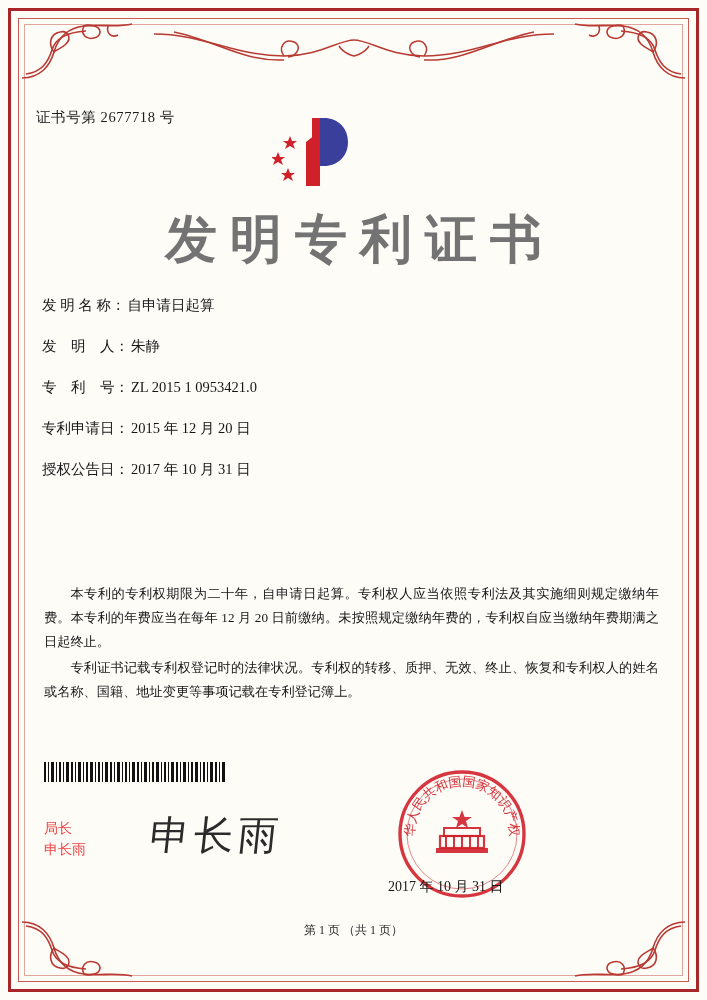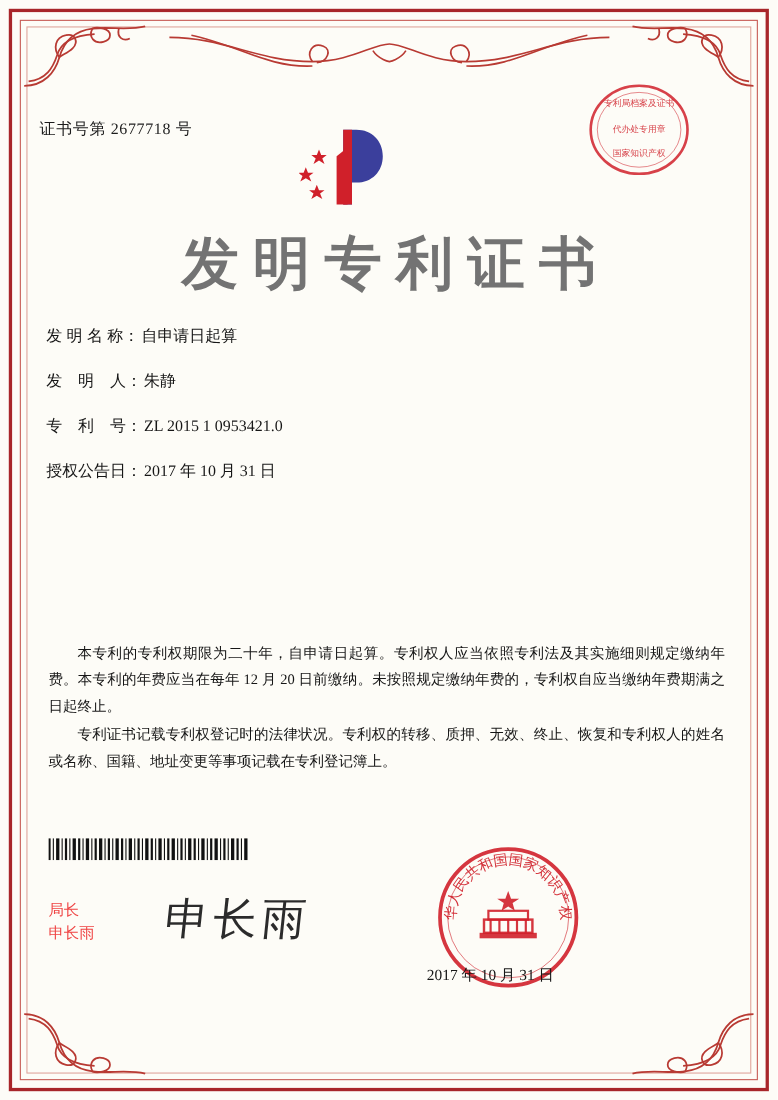--- a/index.html
+++ b/index.html
@@ -110,21 +110,21 @@
   }
   .field-row {
     display: flex;
     align-items: baseline;
     margin-bottom: 22px;
     font-size: 14.5px;
     color: #161616;
   }
   .field-label {
     white-space: pre;
-    font-family: Liberation Sans, sans-serif;
+    font-family: Liberation Serif, serif;
   }
   .field-value {
     font-family: "Liberation Serif", serif;
     padding-left: 2px;
   }
 
   .paragraphs {
     position: absolute;
     left: 44px;
     right: 48px;
@@ -265,44 +265,39 @@
         <polygon points="6,40 8,45 13,45 9,48 11,53 6,50 1,53 3,48 -1,45 4,45"></polygon>
         <polygon points="18,24 20,29 25,29 21,32 23,37 18,34 13,37 15,32 11,29 16,29"></polygon>
         <polygon points="16,56 18,61 23,61 19,64 21,69 16,66 11,69 13,64 9,61 14,61"></polygon>
       </g>
       <path d="M40 6 L52 6 C66 6 76 16 76 30 C76 44 66 54 52 54 L48 54 L48 74 L40 74 Z" fill="#3b3f9c"></path>
       <path d="M40 6 L48 6 L48 74 L40 74 Z" fill="#d0202a"></path>
       <path d="M34 30 L44 22 L44 74 L34 74 Z" fill="#d0202a"></path>
     </svg>
   </div>
 
-  <div class="seal-top">
-    <svg viewBox="0 0 96 96">
-      <ellipse cx="48" cy="48" rx="44" ry="40" fill="none" stroke="#d0202a" stroke-width="2.4" opacity="0.85"></ellipse>
-      <ellipse cx="48" cy="48" rx="38" ry="34" fill="none" stroke="#d0202a" stroke-width="0.8" opacity="0.6"></ellipse>
-      <text x="48" y="26" font-size="8" fill="#d0202a" text-anchor="middle" opacity="0.85" font-family="DejaVu Sans, sans-serif">专利局档案及证书</text>
-      <text x="48" y="50" font-size="8" fill="#d0202a" text-anchor="middle" opacity="0.85" font-family="DejaVu Sans, sans-serif">代办处专用章</text>
-      <text x="48" y="72" font-size="8" fill="#d0202a" text-anchor="middle" opacity="0.85" font-family="DejaVu Sans, sans-serif">国家知识产权</text>
-    </svg>
-  </div>
 
   <div class="title">发明专利证书</div>
 
   <div class="fields">
     <div class="field-row">
       <span class="field-label">发 明 名 称：</span>
       <span class="field-value">自申请日起算</span>
     </div>
     <div class="field-row">
       <span class="field-label">发　明　人：</span>
       <span class="field-value">朱静</span>
     </div>
     <div class="field-row">
       <span class="field-label">专　利　号：</span>
       <span class="field-value">ZL 2015 1 0953421.0</span>
+    </div>
+    <div class="field-row">
+      <span class="field-label">专利申请日：</span>
+      <span class="field-value">2015 年 12 月 20 日</span>
     </div>
     <div class="field-row">
       <span class="field-label">授权公告日：</span>
       <span class="field-value">2017 年 10 月 31 日</span>
     </div>
   </div>
 
   <div class="paragraphs">
     <p>本专利的专利权期限为二十年，自申请日起算。专利权人应当依照专利法及其实施细则规定缴纳年费。本专利的年费应当在每年 12 月 20 日前缴纳。未按照规定缴纳年费的，专利权自应当缴纳年费期满之日起终止。</p>
     <p>专利证书记载专利权登记时的法律状况。专利权的转移、质押、无效、终止、恢复和专利权人的姓名或名称、国籍、地址变更等事项记载在专利登记簿上。</p>
@@ -387,14 +382,15 @@
   </div>
 
   <div class="signature-block">
     <div>局长</div>
     <div>申长雨</div>
   </div>
   <div class="sign-script">申长雨</div>
 
   <div class="issue-date">2017 年 10 月 31 日</div>
 
+  <div class="page-no">第 1 页 （共 1 页）</div>
 
 </div>
 
 </body></html>

